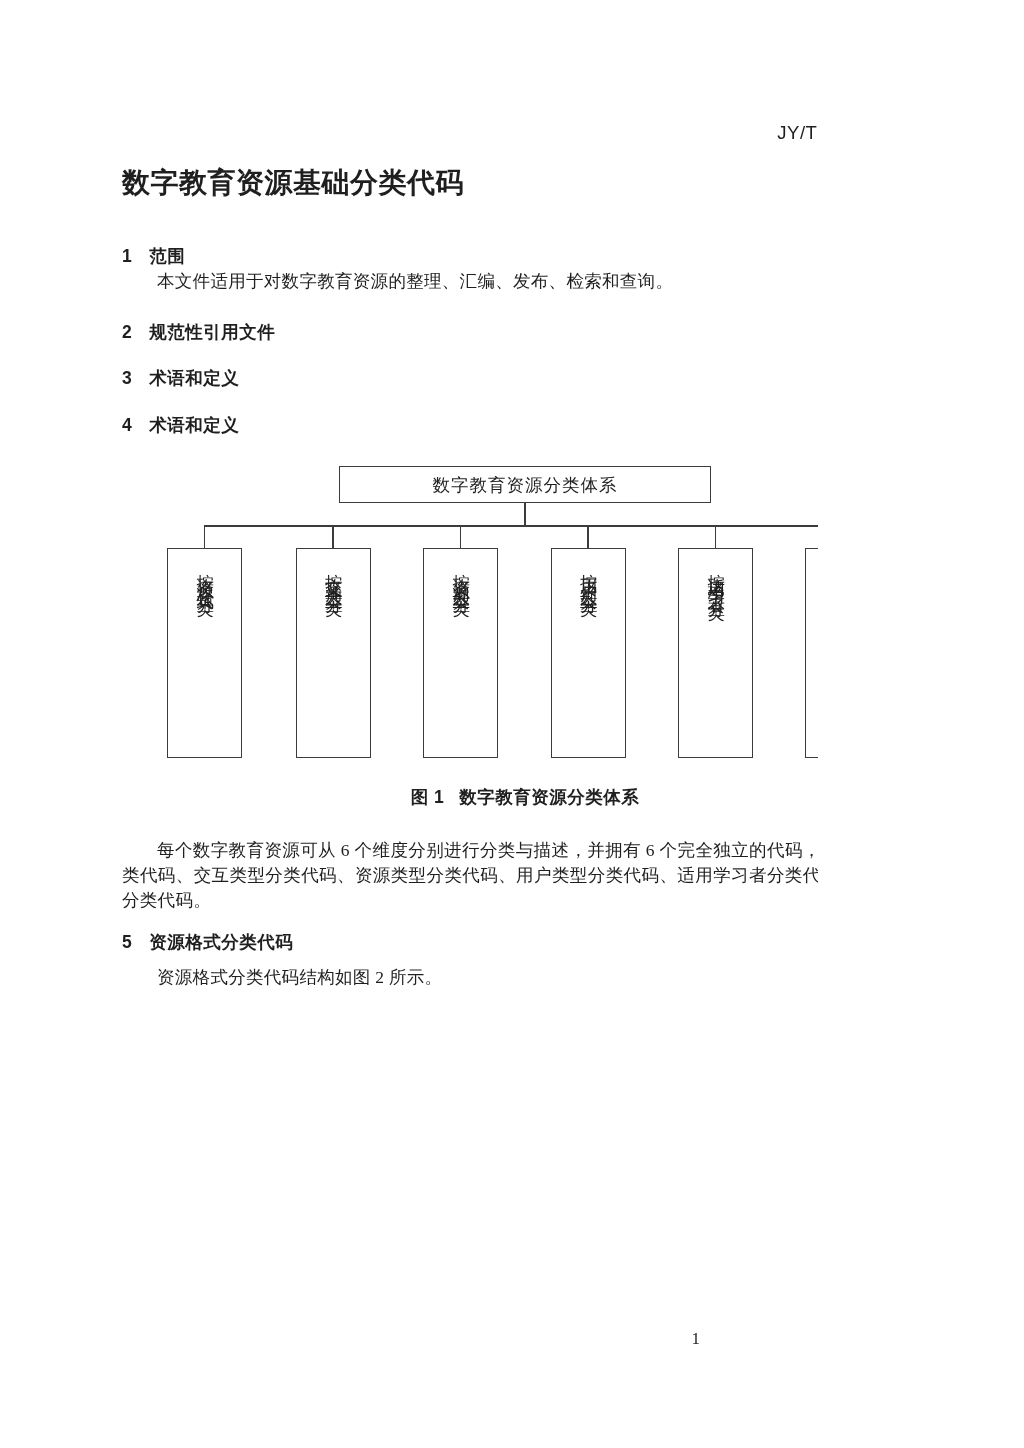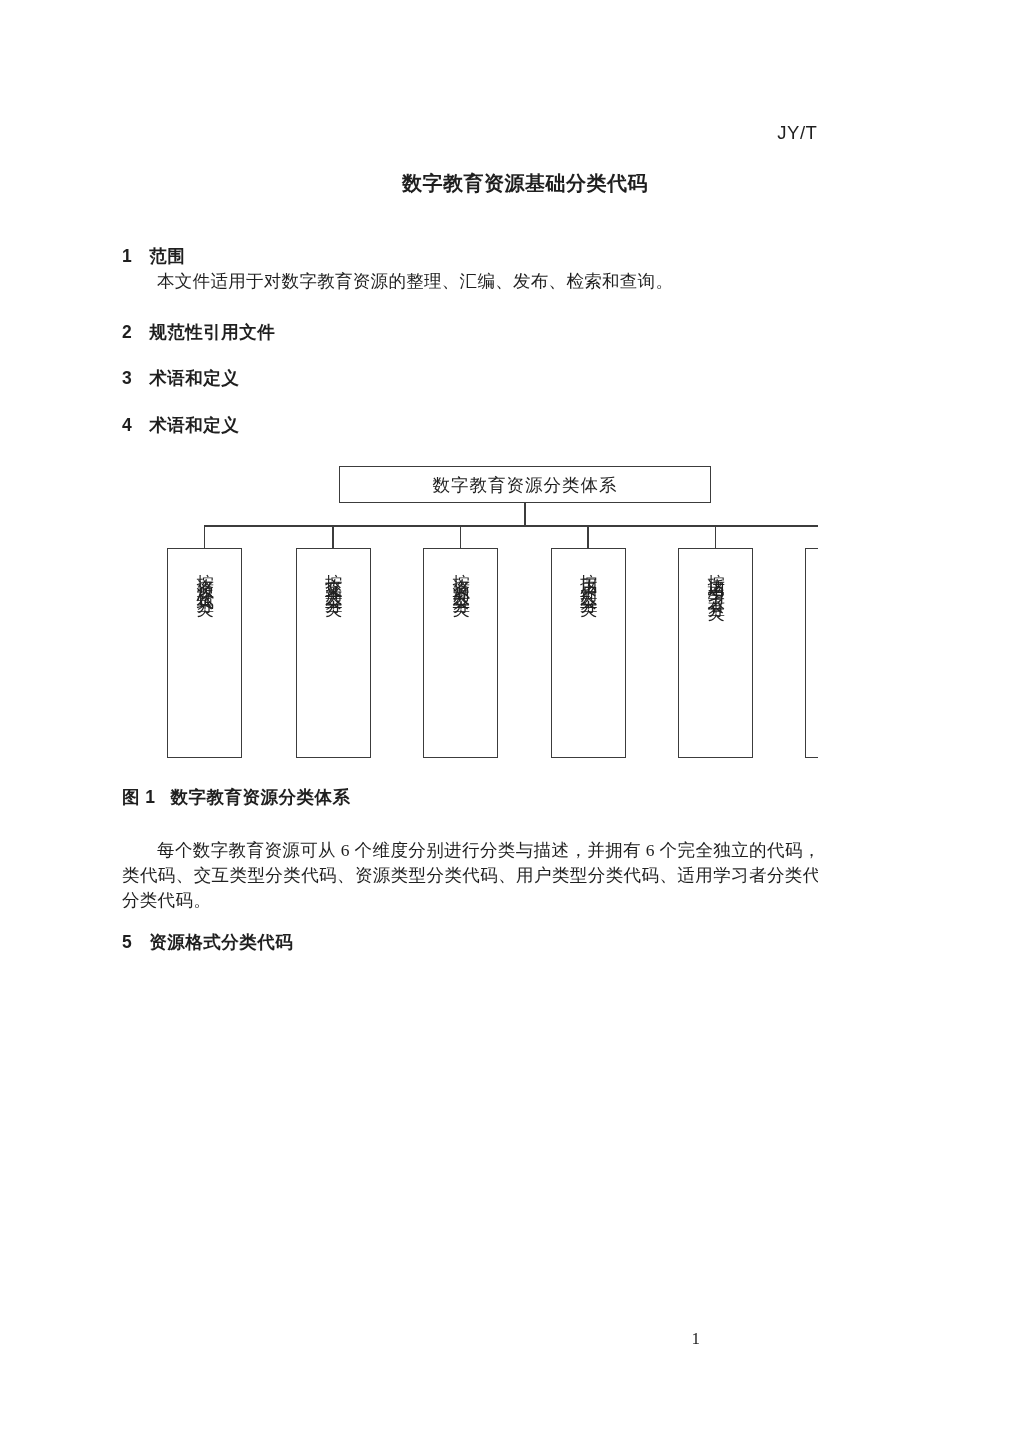--- a/index.html
+++ b/index.html
@@ -21,24 +21,24 @@
   .doc-code {
     margin: 120px 0 0 0;
     text-align: right;
     font-family: "Liberation Sans", "DejaVu Sans", sans-serif;
     font-size: 18.5px;
     line-height: 26px;
     letter-spacing: 0.5px;
   }
   .doc-title {
     margin: 19px 0 0 0;
-    text-align: center;
+    text-align: left;
     font-family: "Liberation Sans", "DejaVu Sans", sans-serif;
     font-weight: bold;
-    font-size: 20px;
+    font-size: 28px;
     line-height: 36px;
     letter-spacing: 0.5px;
   }
   .sec-h {
     display: flex;
     align-items: baseline;
     font-family: "Liberation Sans", "DejaVu Sans", sans-serif;
     font-weight: bold;
     font-size: 17.5px;
     line-height: 25px;
@@ -107,21 +107,21 @@
   .vtext {
     display: inline-block;
     writing-mode: vertical-rl;
     text-orientation: upright;
     font-size: 17.5px;
     line-height: 1.1;
     letter-spacing: 4.3px;
   }
   .fig-caption {
     display: flex;
-    justify-content: flex-start;
+    justify-content: center;
     gap: 15px;
     margin-top: 27px;
     font-family: "Liberation Sans", "DejaVu Sans", sans-serif;
     font-weight: bold;
     font-size: 17.5px;
     line-height: 25px;
     letter-spacing: 0.5px;
   }
   .page-num {
     position: absolute;
@@ -198,17 +198,18 @@
       <span>数字教育资源分类体系</span>
     </div>
 
     <p class="para mt-p12">每个数字教育资源可从 6 个维度分别进行分类与描述，并拥有 6 个完全独立的代码，即资源格式分类代码、交互类型分类代码、资源类型分类代码、用户类型分类代码、适用学习者分类代码、所属学科分类代码。</p>
 
     <h2 class="sec-h mt-h17">
       <span class="num">5</span>
       <span>资源格式分类代码</span>
     </h2>
 
+    <p class="para mt-p10">资源格式分类代码结构如图 2 所示。</p>
 
   </div>
 
   <div class="page-num">1</div>
 </div>
 
 </body></html>

